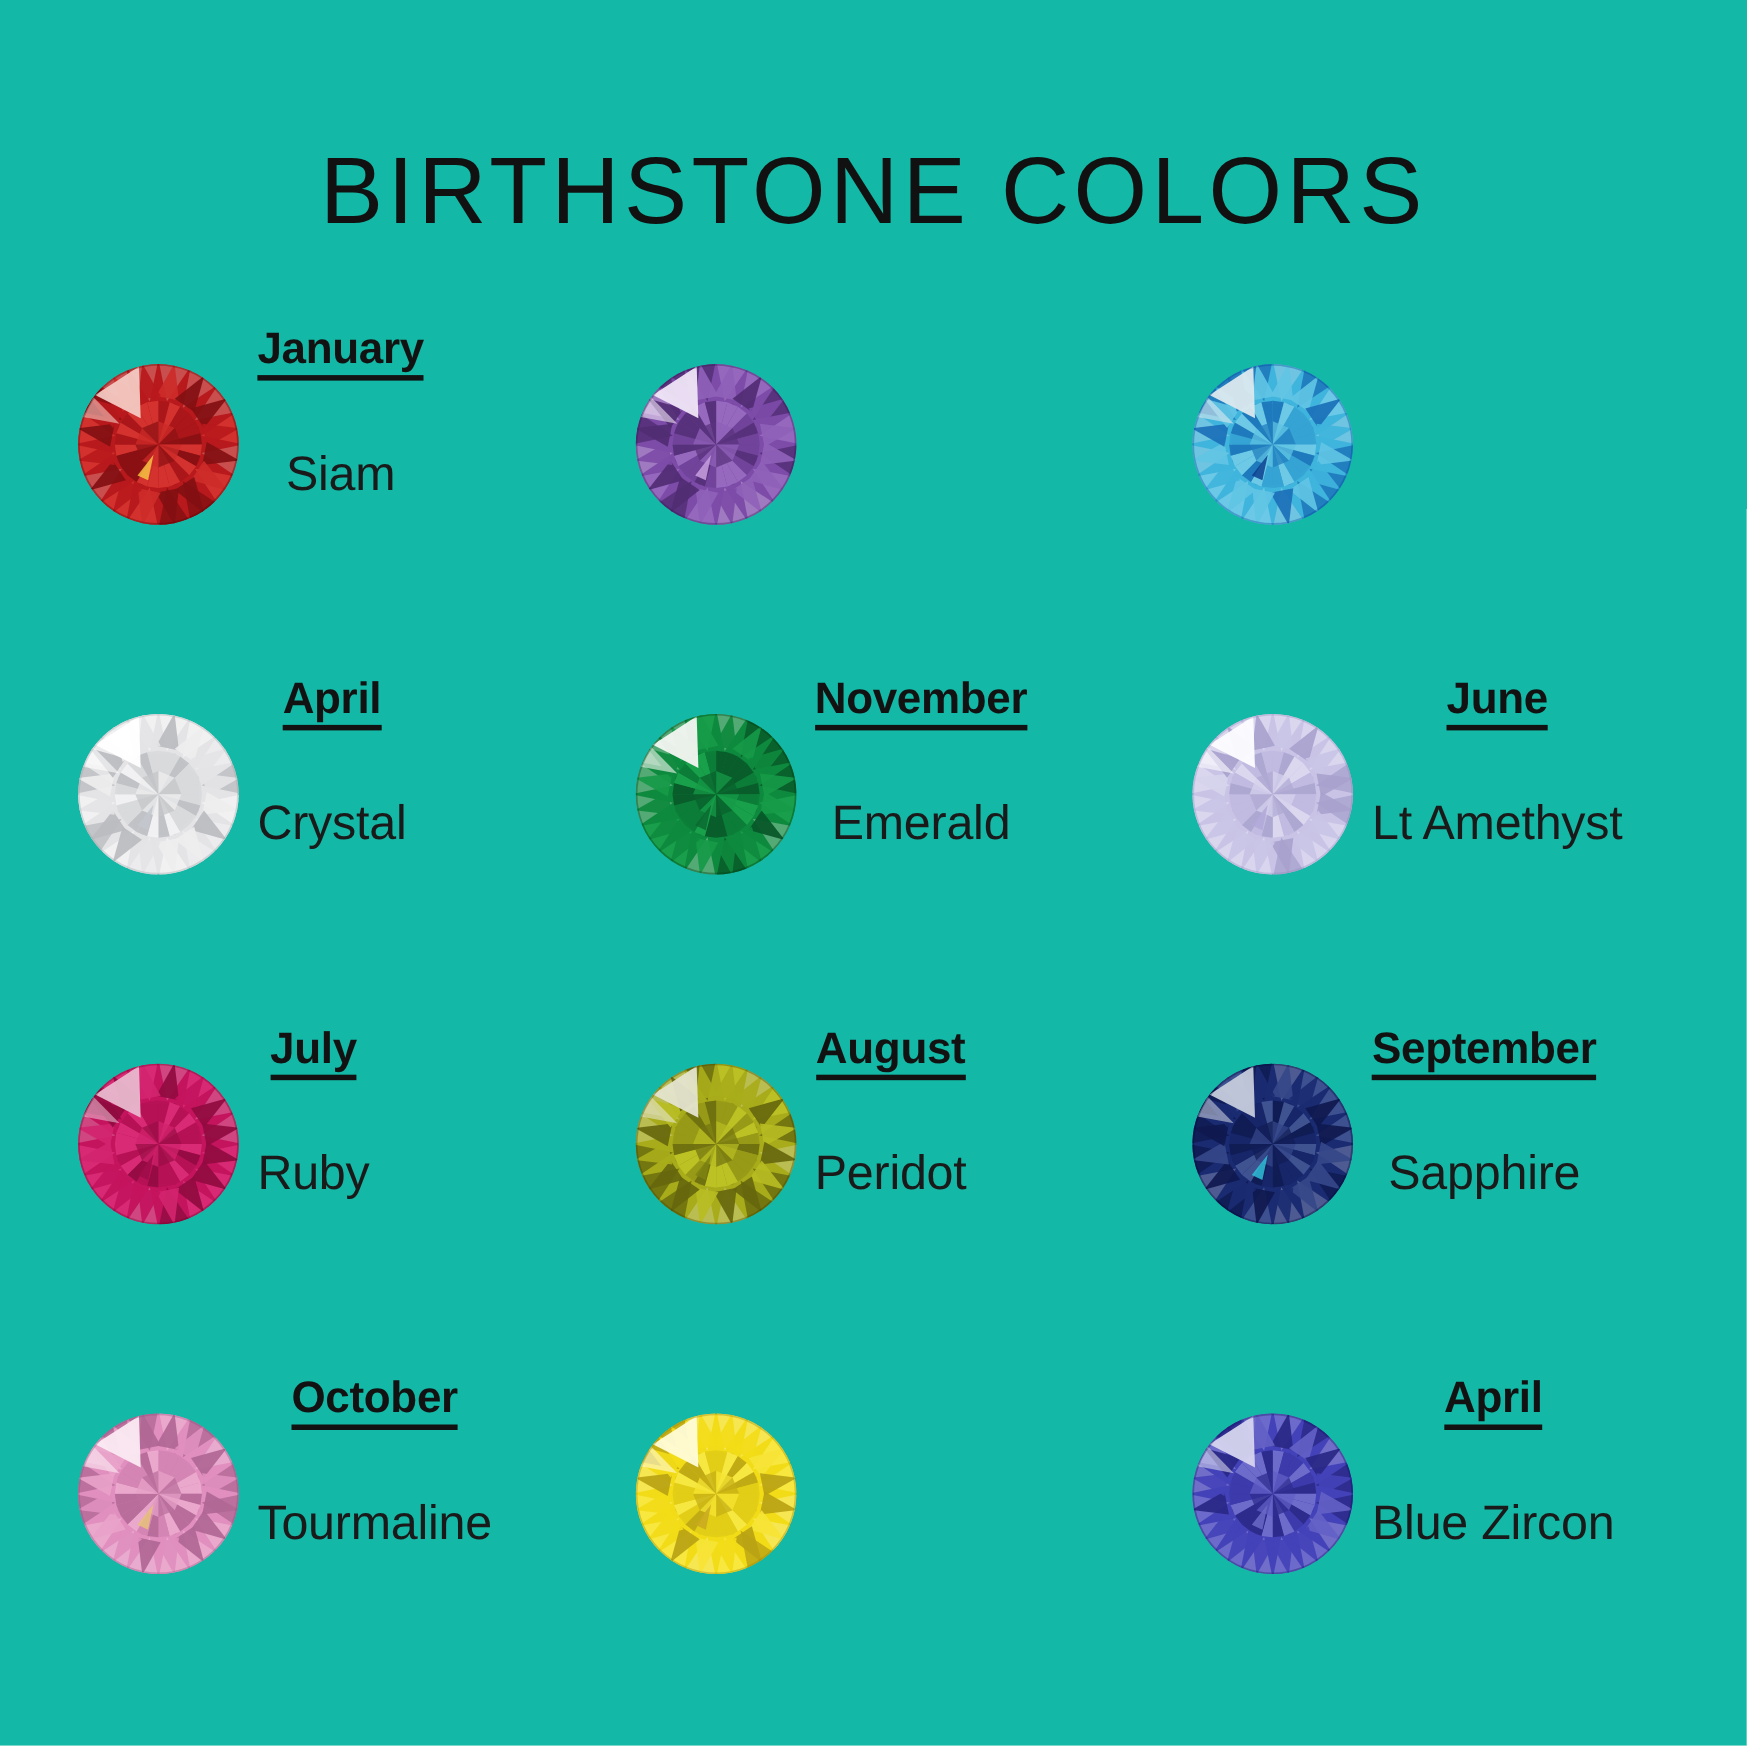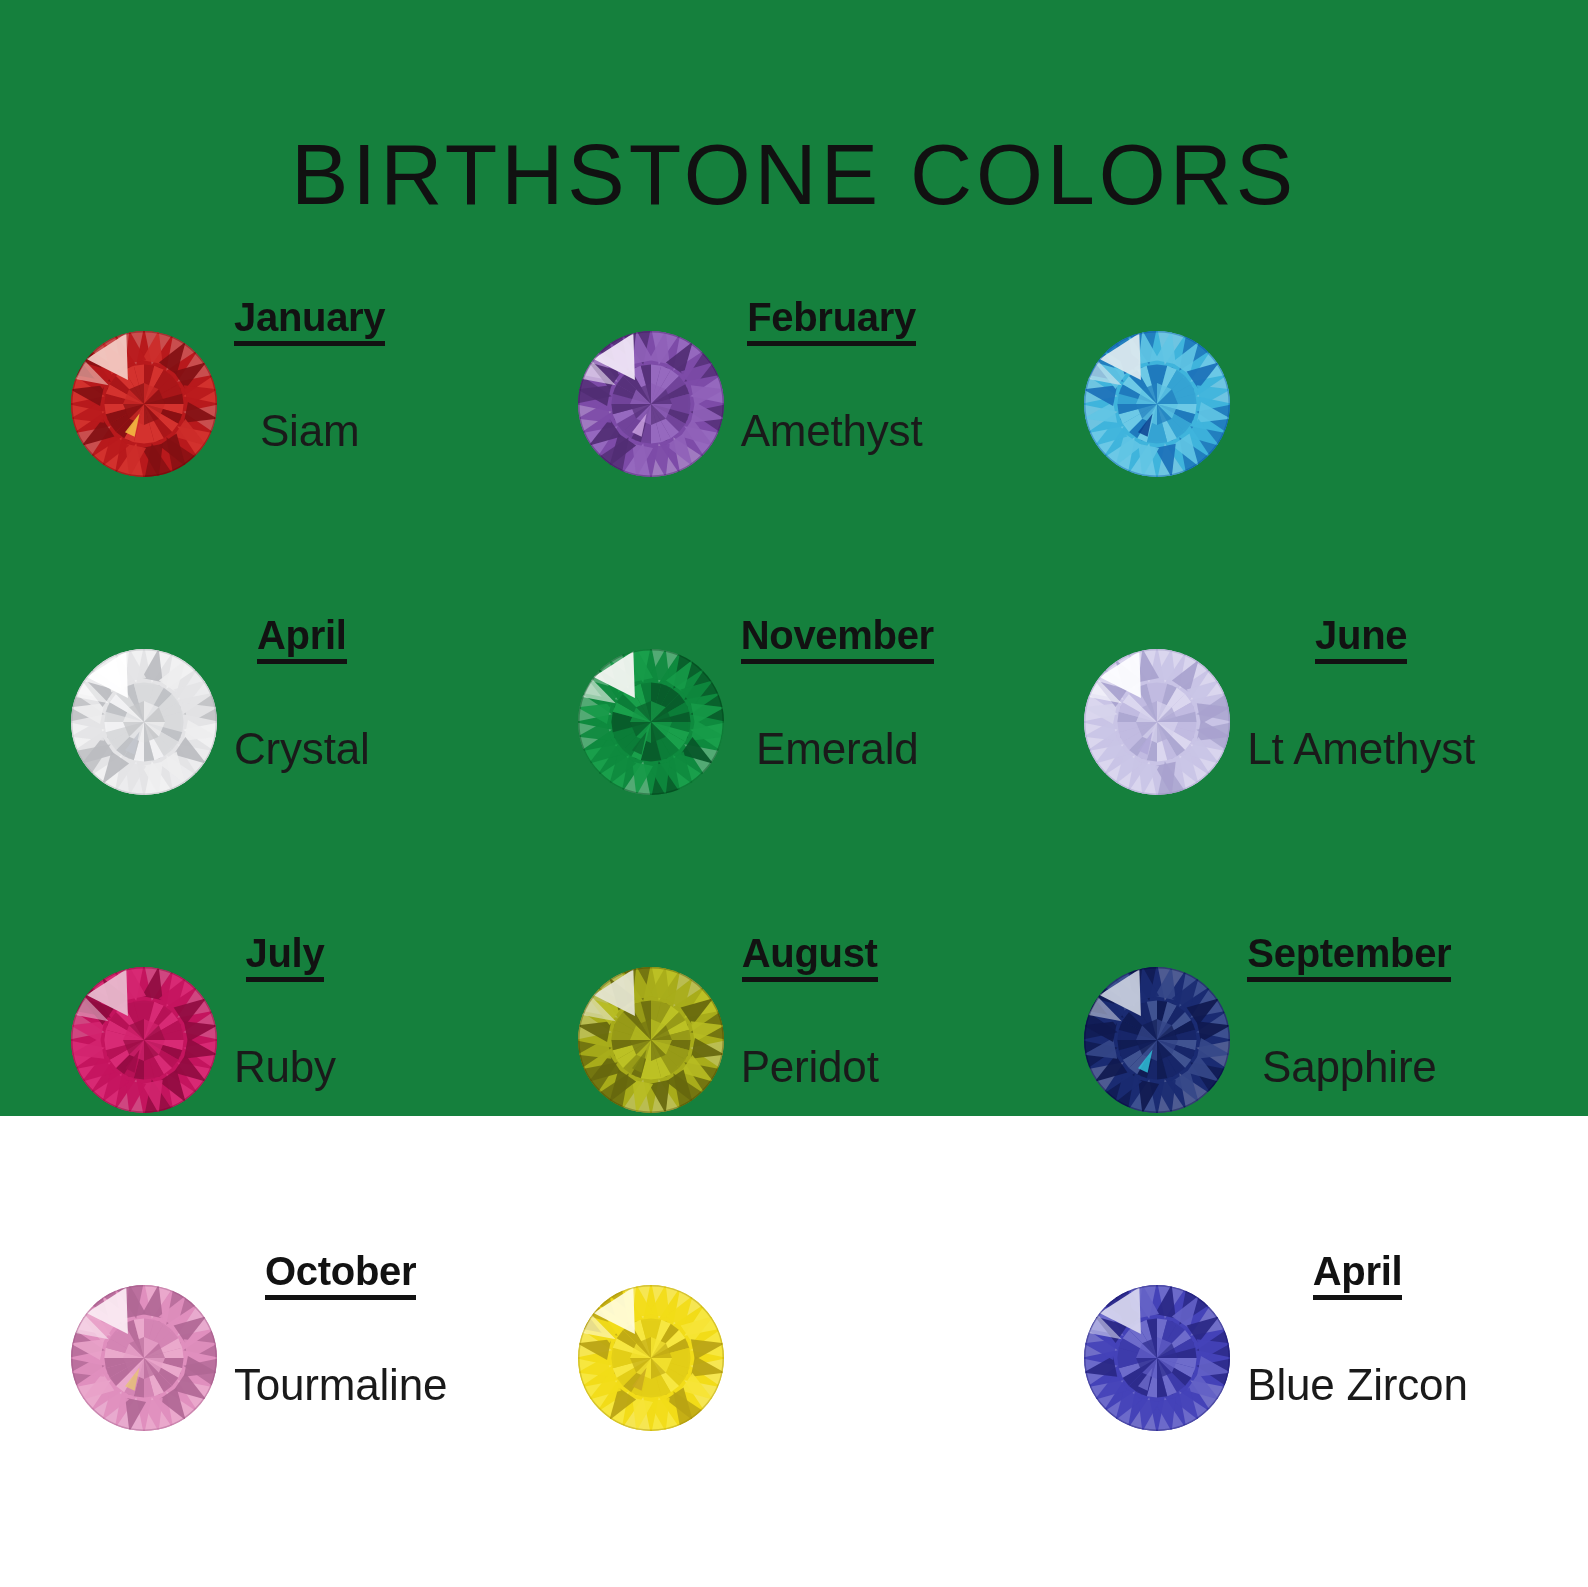--- a/index.html
+++ b/index.html
@@ -6,22 +6,22 @@
   html, body {
     width: 1588px;
     height: 1587px;
     background: #ffffff;
     font-family: "Liberation Sans", sans-serif;
     overflow: hidden;
   }
   .page {
     position: relative;
     width: 1588px;
-    height: 1116px;
-    background: #15803d;
+    height: 1587px;
+    background: #14b8a6;
   }
   .chart-title {
     position: absolute;
     top: 125px;
     left: 0;
     width: 1588px;
     text-align: center;
     font-size: 86px;
     font-weight: 300;
     letter-spacing: 4px;
@@ -255,27 +255,20 @@
               <polygon points="76.00,76.00 61.15,90.85 55.00,76.00" fill="#5a337e" opacity="0.75"></polygon>
               <polygon points="76.00,76.00 55.00,76.00 61.15,61.15" fill="#8f60b8" opacity="0.75"></polygon>
               <polygon points="76.00,76.00 61.15,61.15 76.00,55.00" fill="#5a337e" opacity="0.75"></polygon>
               <polygon points="18.48,31.06 58.34,5.17 59.90,52.12" fill="#F0E6F7" opacity="0.95"></polygon>
               <polygon points="7.40,51.03 16.94,33.09 40.68,57.22" fill="#F0E6F7" opacity="0.6"></polygon>
               <polygon points="66.63,108.68 56.99,104.19 71.56,85.52" fill="#C9A0E0" opacity="0.85"></polygon>
               <circle cx="76" cy="76" r="73" fill="none" stroke="#331552" stroke-width="3" opacity="0.35"></circle>
             </g>
           </svg>
         </div>
-        <div class="labels">
-          <div>
-            <div class="month">February</div>
-            <div class="month-rule"></div>
-          </div>
-          <div class="stone">Amethyst</div>
-        </div>
       </div>
       <div class="cell">
         <div class="gem-wrap">
           <svg viewBox="0 0 152 152" width="152" height="152">
             <defs>
               <clipPath id="gem-aquamarine-clip">
                 <circle cx="76" cy="76" r="73"></circle>
               </clipPath>
             </defs>
             <g clip-path="url(#gem-aquamarine-clip)">

